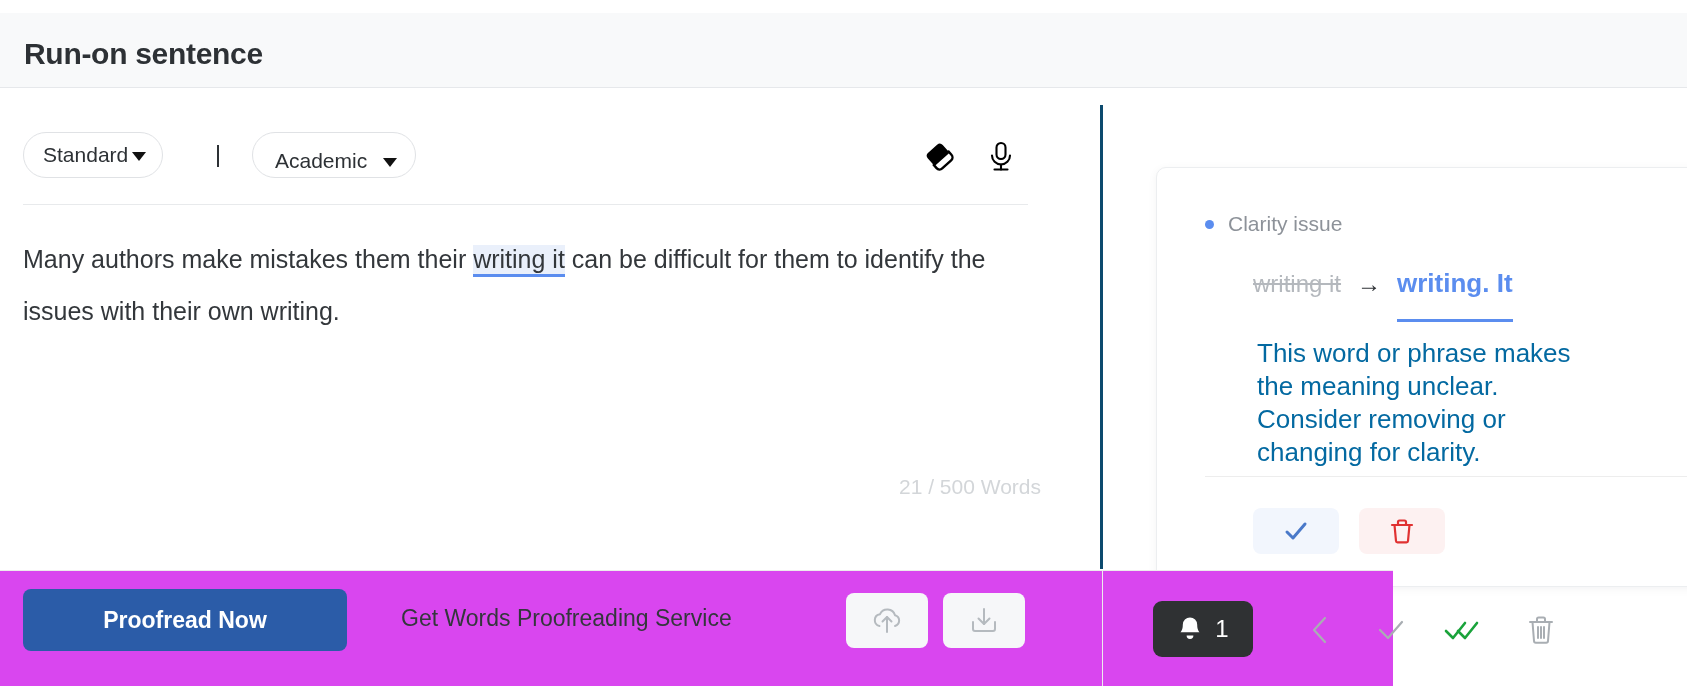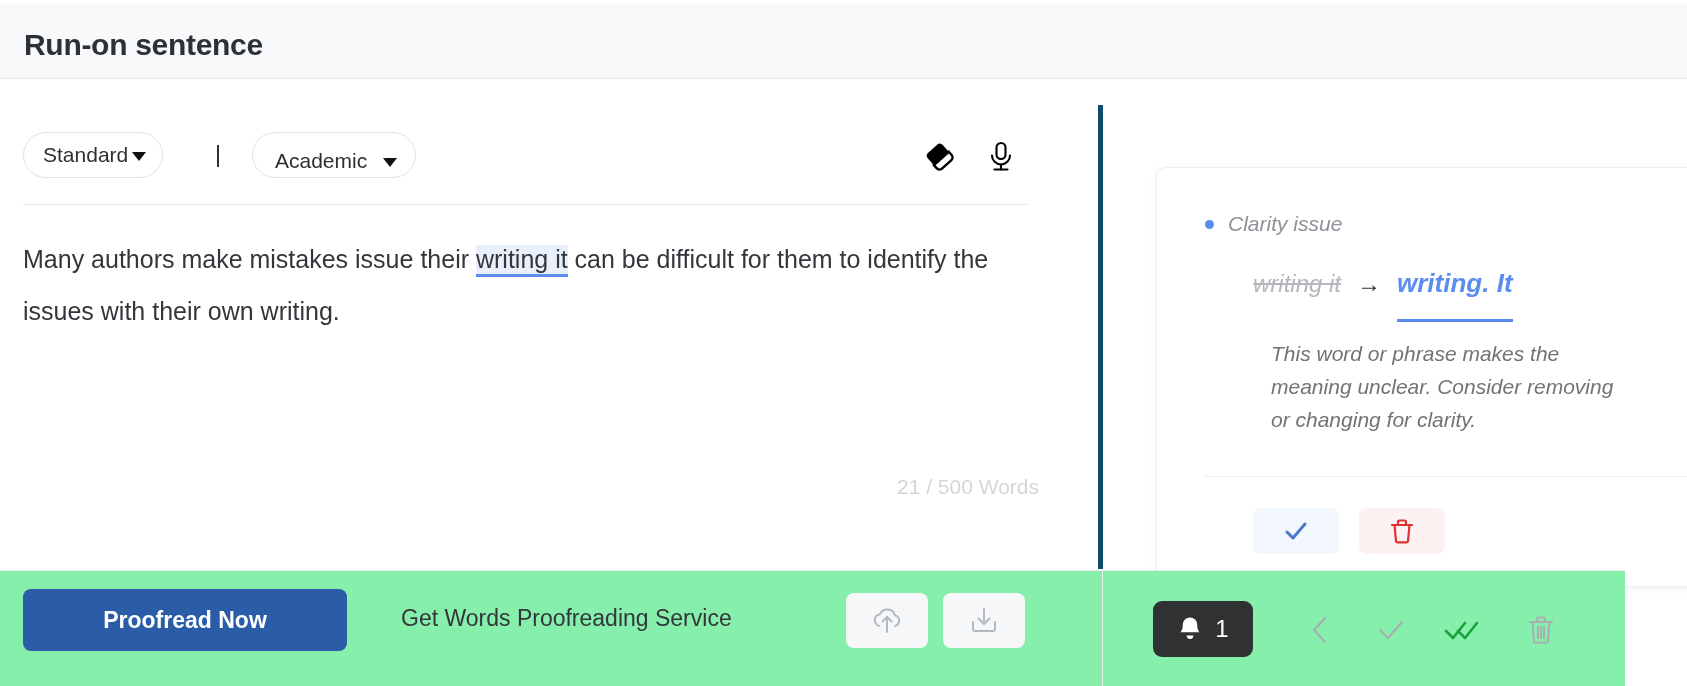--- a/index.html
+++ b/index.html
@@ -14,21 +14,21 @@
   .app {
     position: relative;
     width: 1687px;
     height: 686px;
     background: #ffffff;
   }
 
   
   .header {
     position: absolute;
-    left: 0; top: 4px;
+    left: 0; top: 13px;
     width: 1687px;
     height: 75px;
     background: #f8f9fa;
     border-bottom: 1px solid #e6e8eb;
   }
   .header-title {
     position: absolute;
     left: 24px;
     top: 24px;
     font-size: 30px;
@@ -37,21 +37,21 @@
     letter-spacing: -0.3px;
   }
 
   
   .editor-pane {
     position: absolute;
     left: 0; top: 105px;
     width: 1103px;
     height: 464px;
     background: #ffffff;
-    border-right: 5px solid #0c4a6e;
+    border-right: 3px solid #0c4a6e;
     text-decoration: underline;
   }
   .toolbar {
     position: absolute;
     left: 0; top: 0;
     width: 1103px;
     height: 99px;
   }
   .pill {
     position: absolute;
@@ -126,21 +126,20 @@
     font-size: 21px;
     color: #d3d6d9;
   }
 
   
   .side-pane {
     position: absolute;
     left: 1104px; top: 105px;
     width: 583px; height: 464px;
     background: #ffffff;
-    font-style: italic;
   }
   .card {
     position: absolute;
     left: 52px; top: 62px;
     width: 560px;
     height: 420px;
     background: #ffffff;
     border: 1px solid #eceef0;
     border-radius: 10px;
     box-shadow: 0 2px 10px rgba(16,24,40,0.05);
@@ -178,25 +177,25 @@
   }
   .new-text {
     font-size: 26px;
     font-weight: bold;
     color: #5b8def;
     border-bottom: 3px solid #5b8def;
     padding-bottom: 20px;
   }
   .card-desc {
     position: absolute;
-    left: 114px; top: 169px;
+    left: 100px; top: 169px;
     width: 350px;
-    font-size: 21px;
+    font-size: 26px;
     line-height: 33px;
-    color: #737373;
+    color: #0369a1;
   }
   .card-rule {
     position: absolute;
     left: 48px; top: 308px;
     width: 500px;
     height: 1px;
     background: #ededed;
   }
   .card-actions {
     position: absolute;
@@ -212,23 +211,23 @@
     justify-content: center;
     cursor: pointer;
   }
   .btn-accept { background: #f2f6fd; }
   .btn-reject { background: #fdf1f1; }
 
   
   .bottom-bar {
     position: absolute;
     left: 0; top: 570px;
-    width: 1625px;
+    width: 1393px;
     height: 116px;
-    background: #86efac;
+    background: #d946ef;
     border-top: 1px solid #ececec;
   }
   .bottom-left-region {
     position: absolute;
     left: 0; top: 0;
     width: 1103px; height: 116px;
     border-right: 1px solid #ececec;
   }
   .proofread-btn {
     position: absolute;
@@ -336,21 +335,21 @@
           <path d="M4 14.5 a9 9 0 0 0 18 0"></path>
           <line x1="13" y1="23.5" x2="13" y2="28.5"></line>
           <line x1="6.5" y1="28.5" x2="19.5" y2="28.5"></line>
         </svg>
       </div>
     </div>
 
     <div class="toolbar-rule"></div>
 
     <div class="doc-text">
-      <span>Many authors make mistakes issue their </span><span class="hl">writing it</span><span> can be difficult for them to identify the issues with their own writing.</span>
+      <span>Many authors make mistakes them their </span><span class="hl">writing it</span><span> can be difficult for them to identify the issues with their own writing.</span>
     </div>
 
     <div class="word-count">21 / 500 Words</div>
   </div>
 
   <div class="side-pane">
     <div class="card">
 
       <div class="card-issue">
         <span class="bullet"></span>

